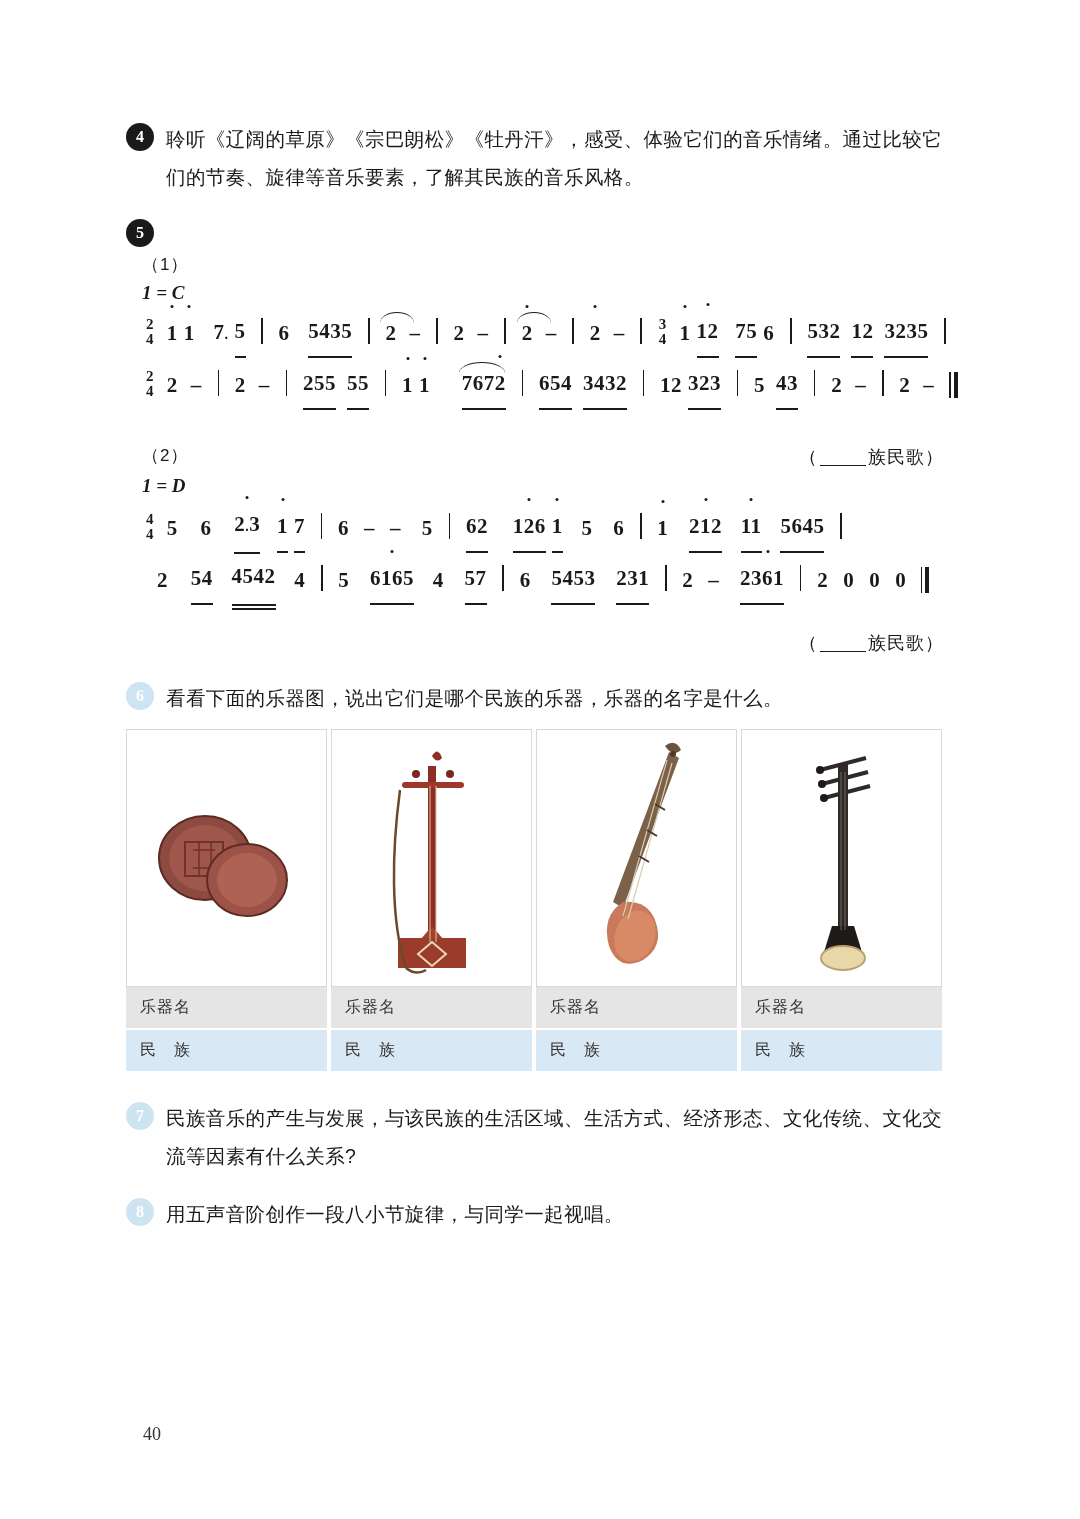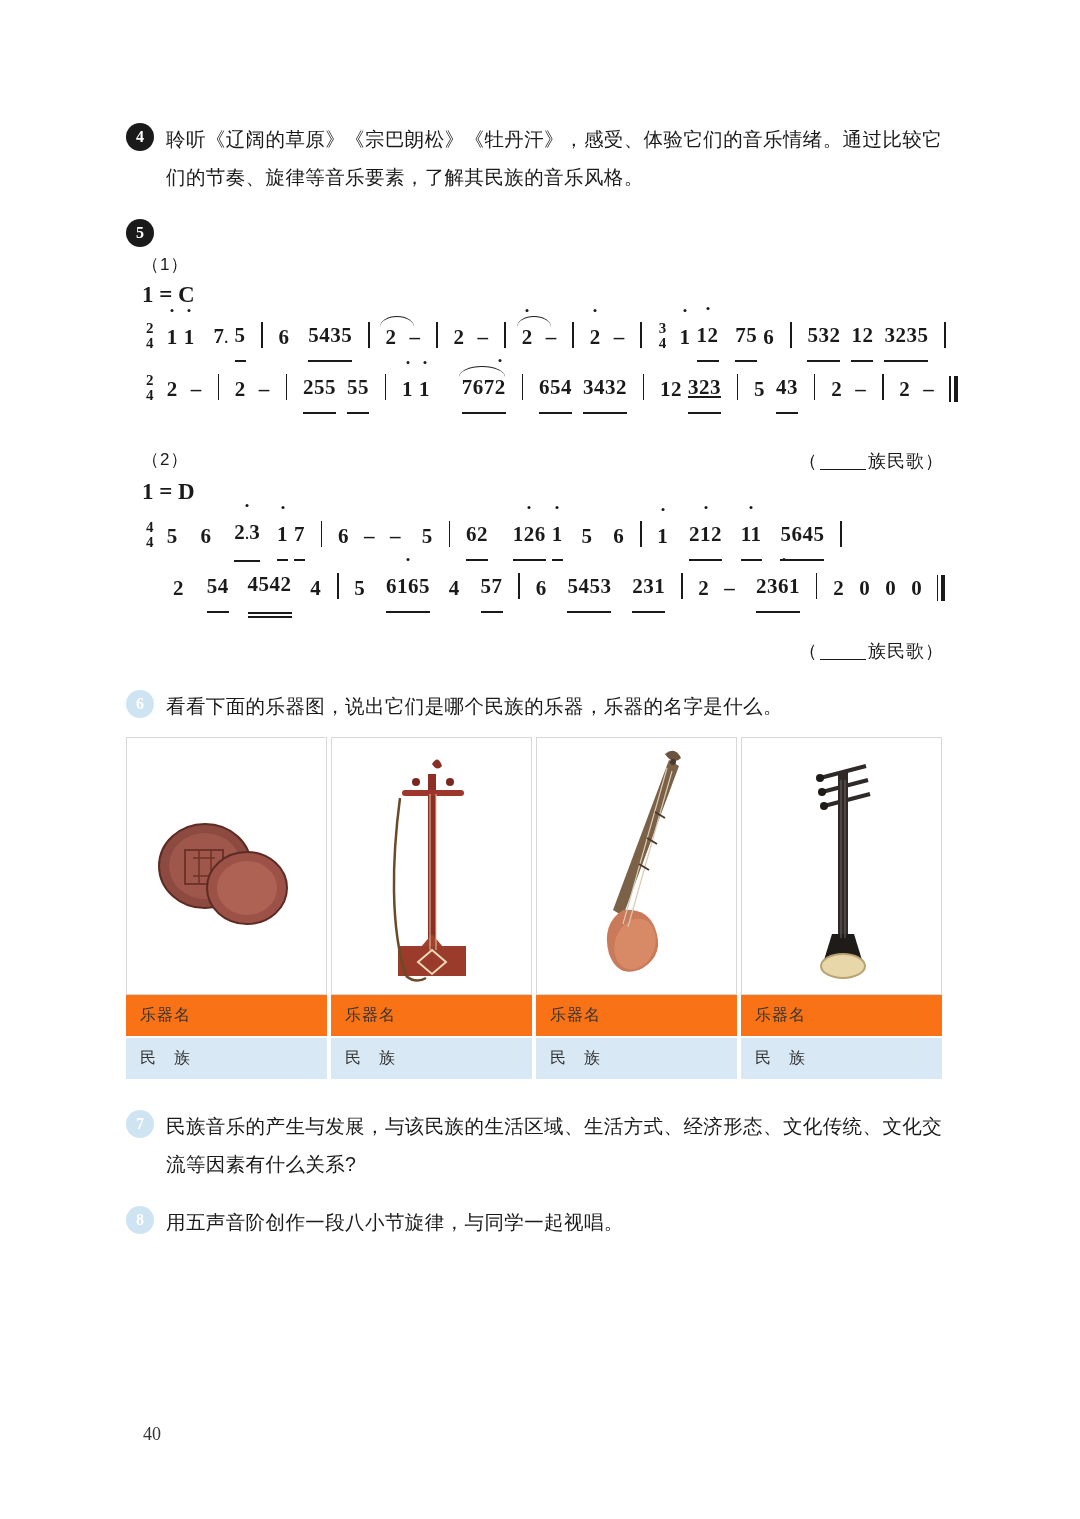--- a/index.html
+++ b/index.html
@@ -63,22 +63,23 @@
 
   
   .score-label {
     font-size: 17px;
     margin: 4px 0 2px 16px;
     letter-spacing: 1px;
   }
   .key-sig {
     font-family: "Liberation Serif", serif;
     font-weight: bold;
-    font-size: 23px;
+    font-size: 19px;
     margin: 6px 0 4px 16px;
+    font-style: italic;
   }
   .staff-row {
     position: relative;
     font-family: "Liberation Serif", serif;
     font-size: 21px;
     font-weight: bold;
     margin: 0 0 6px 16px;
     white-space: nowrap;
     letter-spacing: 0.5px;
     height: 46px;
@@ -152,21 +153,21 @@
     background: #fff;
     position: relative;
     overflow: hidden;
   }
   .inst-name, .inst-nation {
     font-size: 16px;
     padding: 10px 0 10px 14px;
     letter-spacing: 1px;
     color: #333;
   }
-  .inst-name { background: #f97316; }
+  .inst-name { background: #e5e5e5; }
   .inst-nation { background: #d9e8f5; margin-top: 2px; }
 
   .page-number {
     position: absolute;
     left: 143px;
     top: 1424px;
     font-size: 18px;
     color: #333;
     font-family: "Liberation Serif", serif;
   }
@@ -242,21 +243,21 @@
           <span class="note u1">255</span><span class="note u1" style="margin-left:8px;">55</span>
           <span class="bar"></span>
           <span class="note dotabove">1</span><span class="note dotabove">1</span>
           <span style="position:relative;display:inline-block;margin-left:20px;">
             <span class="tie" style="width:46px; left:0px; top:2px;"></span>
             <span class="note u1">767<span class="dotabove" style="display:inline-block;position:relative;">2</span></span>
           </span>
           <span class="bar"></span>
           <span class="note u1">654</span><span class="note u1" style="margin-left:8px;">3432</span>
           <span class="bar"></span>
-          <span class="note">12</span><span class="note u1" style="text-decoration:underline;">323</span>
+          <span class="note">12</span><span class="note u1" style="">323</span>
           <span class="bar"></span>
           <span class="note">5</span><span class="note u1" style="margin-left:8px;">43</span>
           <span class="bar"></span>
           <span class="note">2</span><span class="note" style="margin-left:10px;">–</span>
           <span class="bar"></span>
           <span class="note">2</span><span class="note" style="margin-left:10px;">–</span>
           <span class="endbar"><i class="thin"></i><i class="thick"></i></span>
         </span>
       </div>
     </div>
@@ -290,21 +291,21 @@
           <span class="note" style="margin-left:12px;">6</span>
           <span class="bar"></span>
           <span class="note dotabove">1</span>
           <span class="note u1 dotabove" style="margin-left:12px;text-align:center;">212</span>
           <span class="note u1 dotabove" style="margin-left:10px;">11</span>
           <span class="note u1" style="margin-left:10px;">5645</span>
           <span class="bar"></span>
         </span>
       </div>
 
-      <div class="staff-row" style="margin-left:44px;">
+      <div class="staff-row" style="margin-left:28px;">
         <span class="seg">
           <span class="note">2</span>
           <span class="note u1" style="margin-left:14px;">54</span>
           <span class="note u2" style="margin-left:10px;">4542</span>
           <span class="note" style="margin-left:10px;">4</span>
           <span class="bar"></span>
           <span class="note">5</span>
           <span class="note u1 dotabove" style="margin-left:12px;">6165</span>
           <span class="note" style="margin-left:10px;">4</span>
           <span class="note u1" style="margin-left:12px;">57</span>

